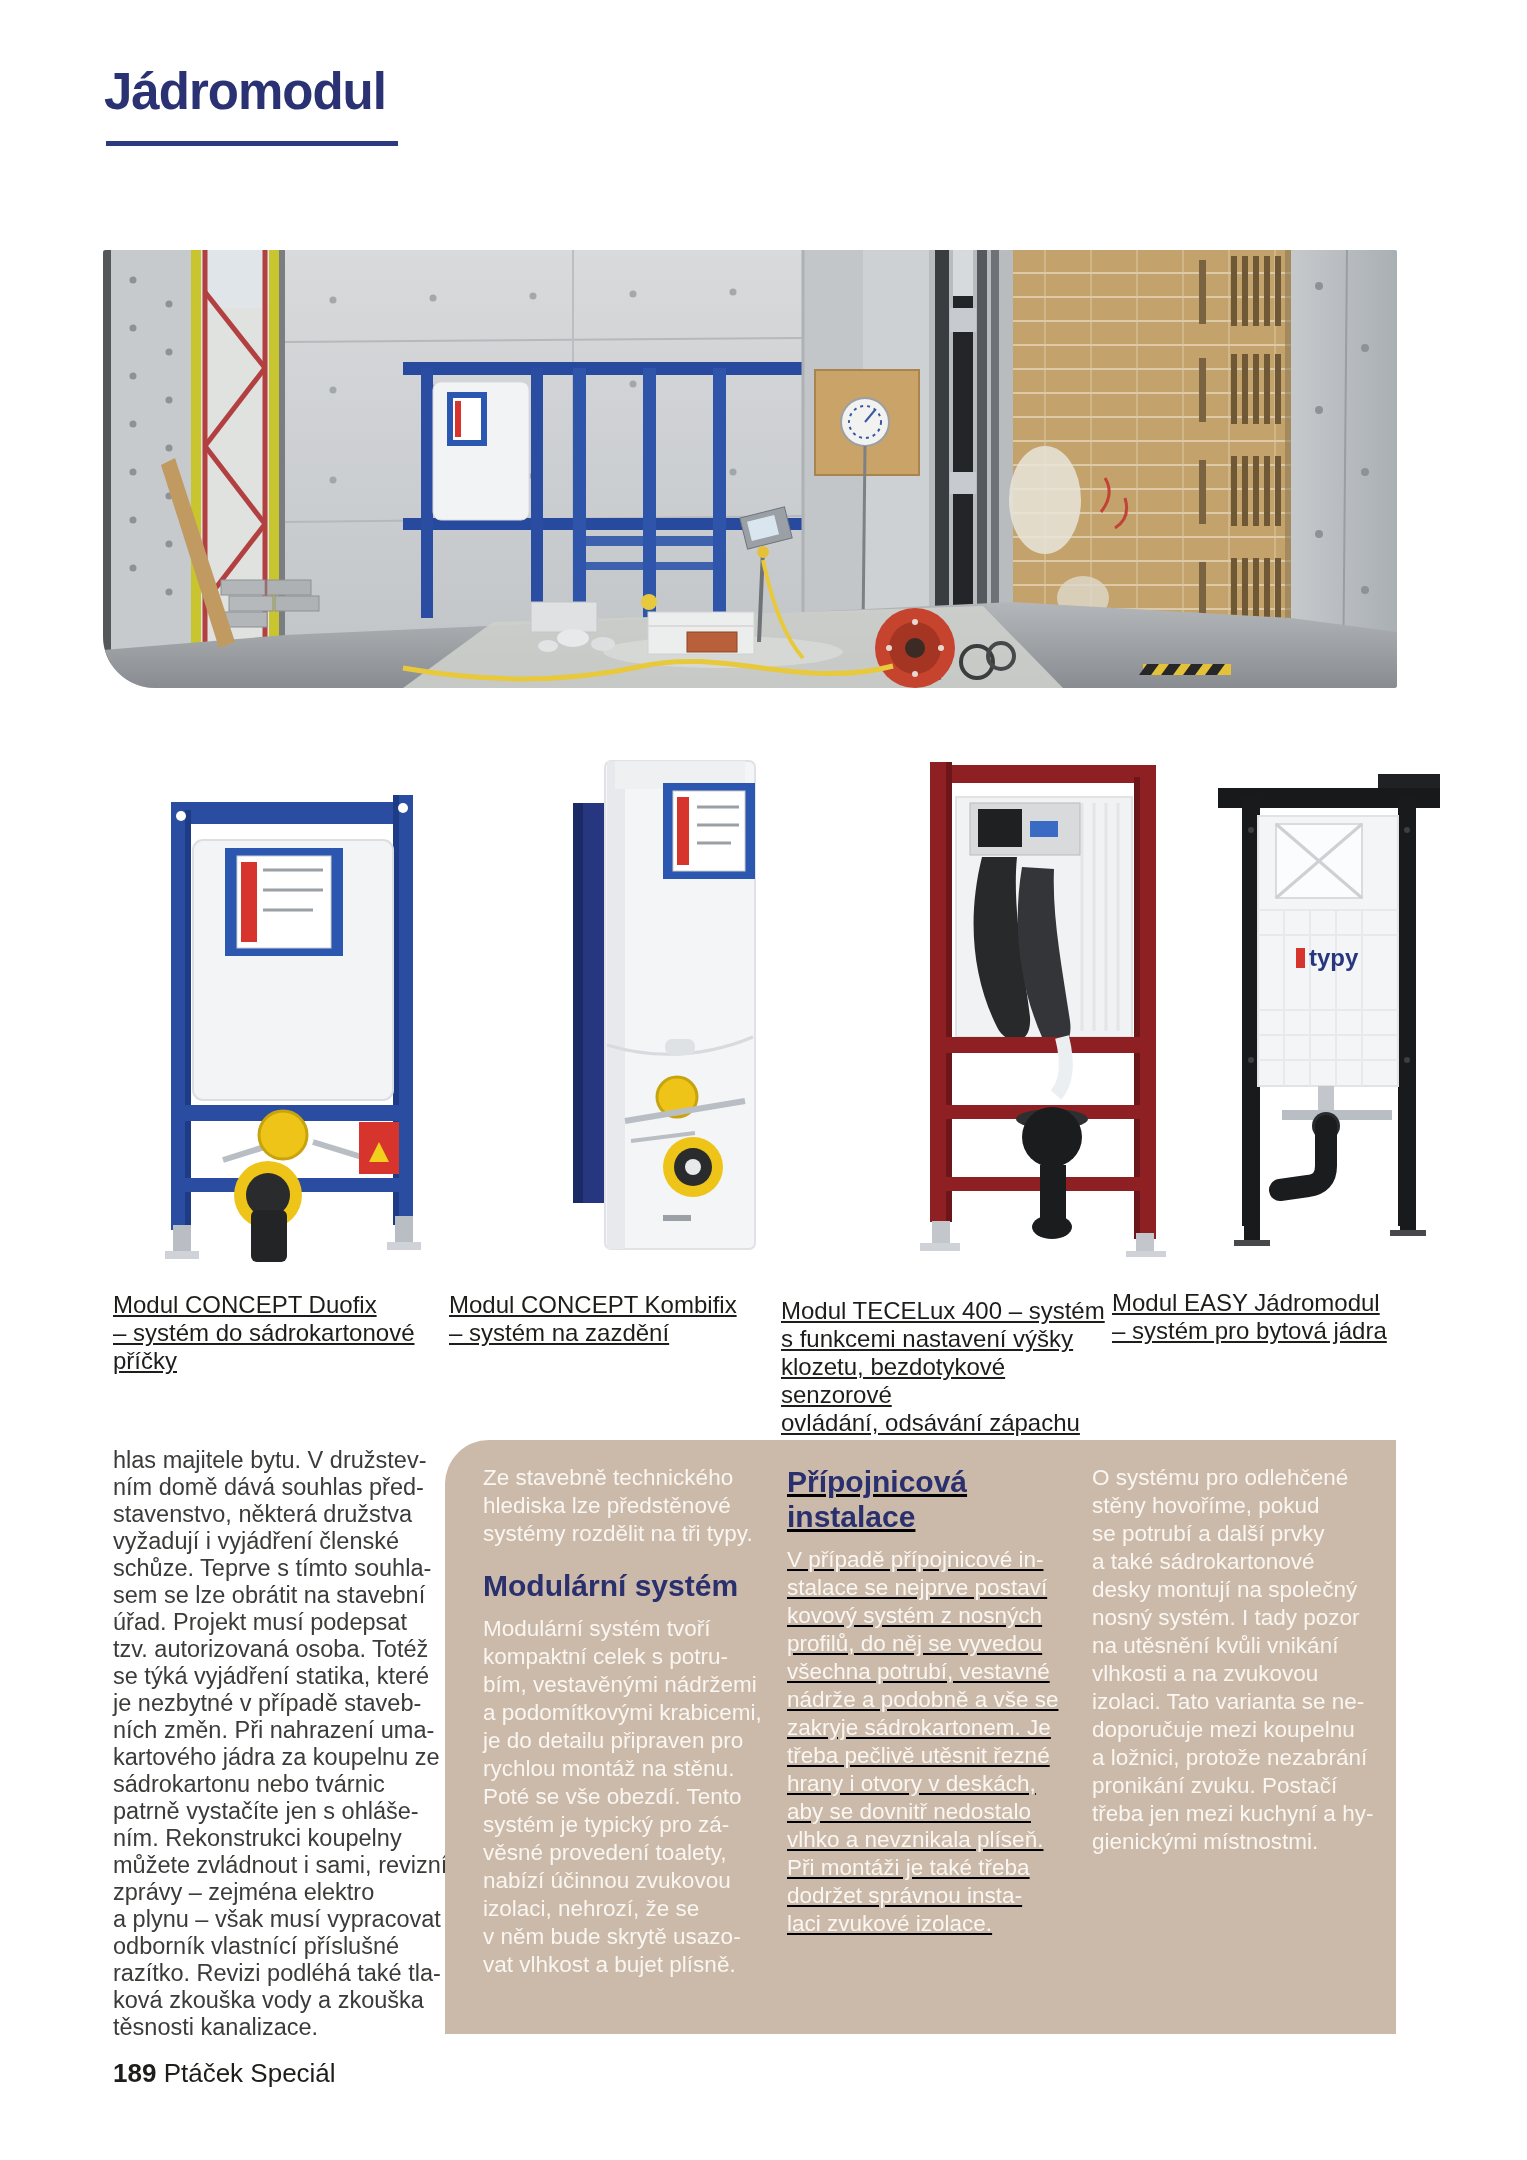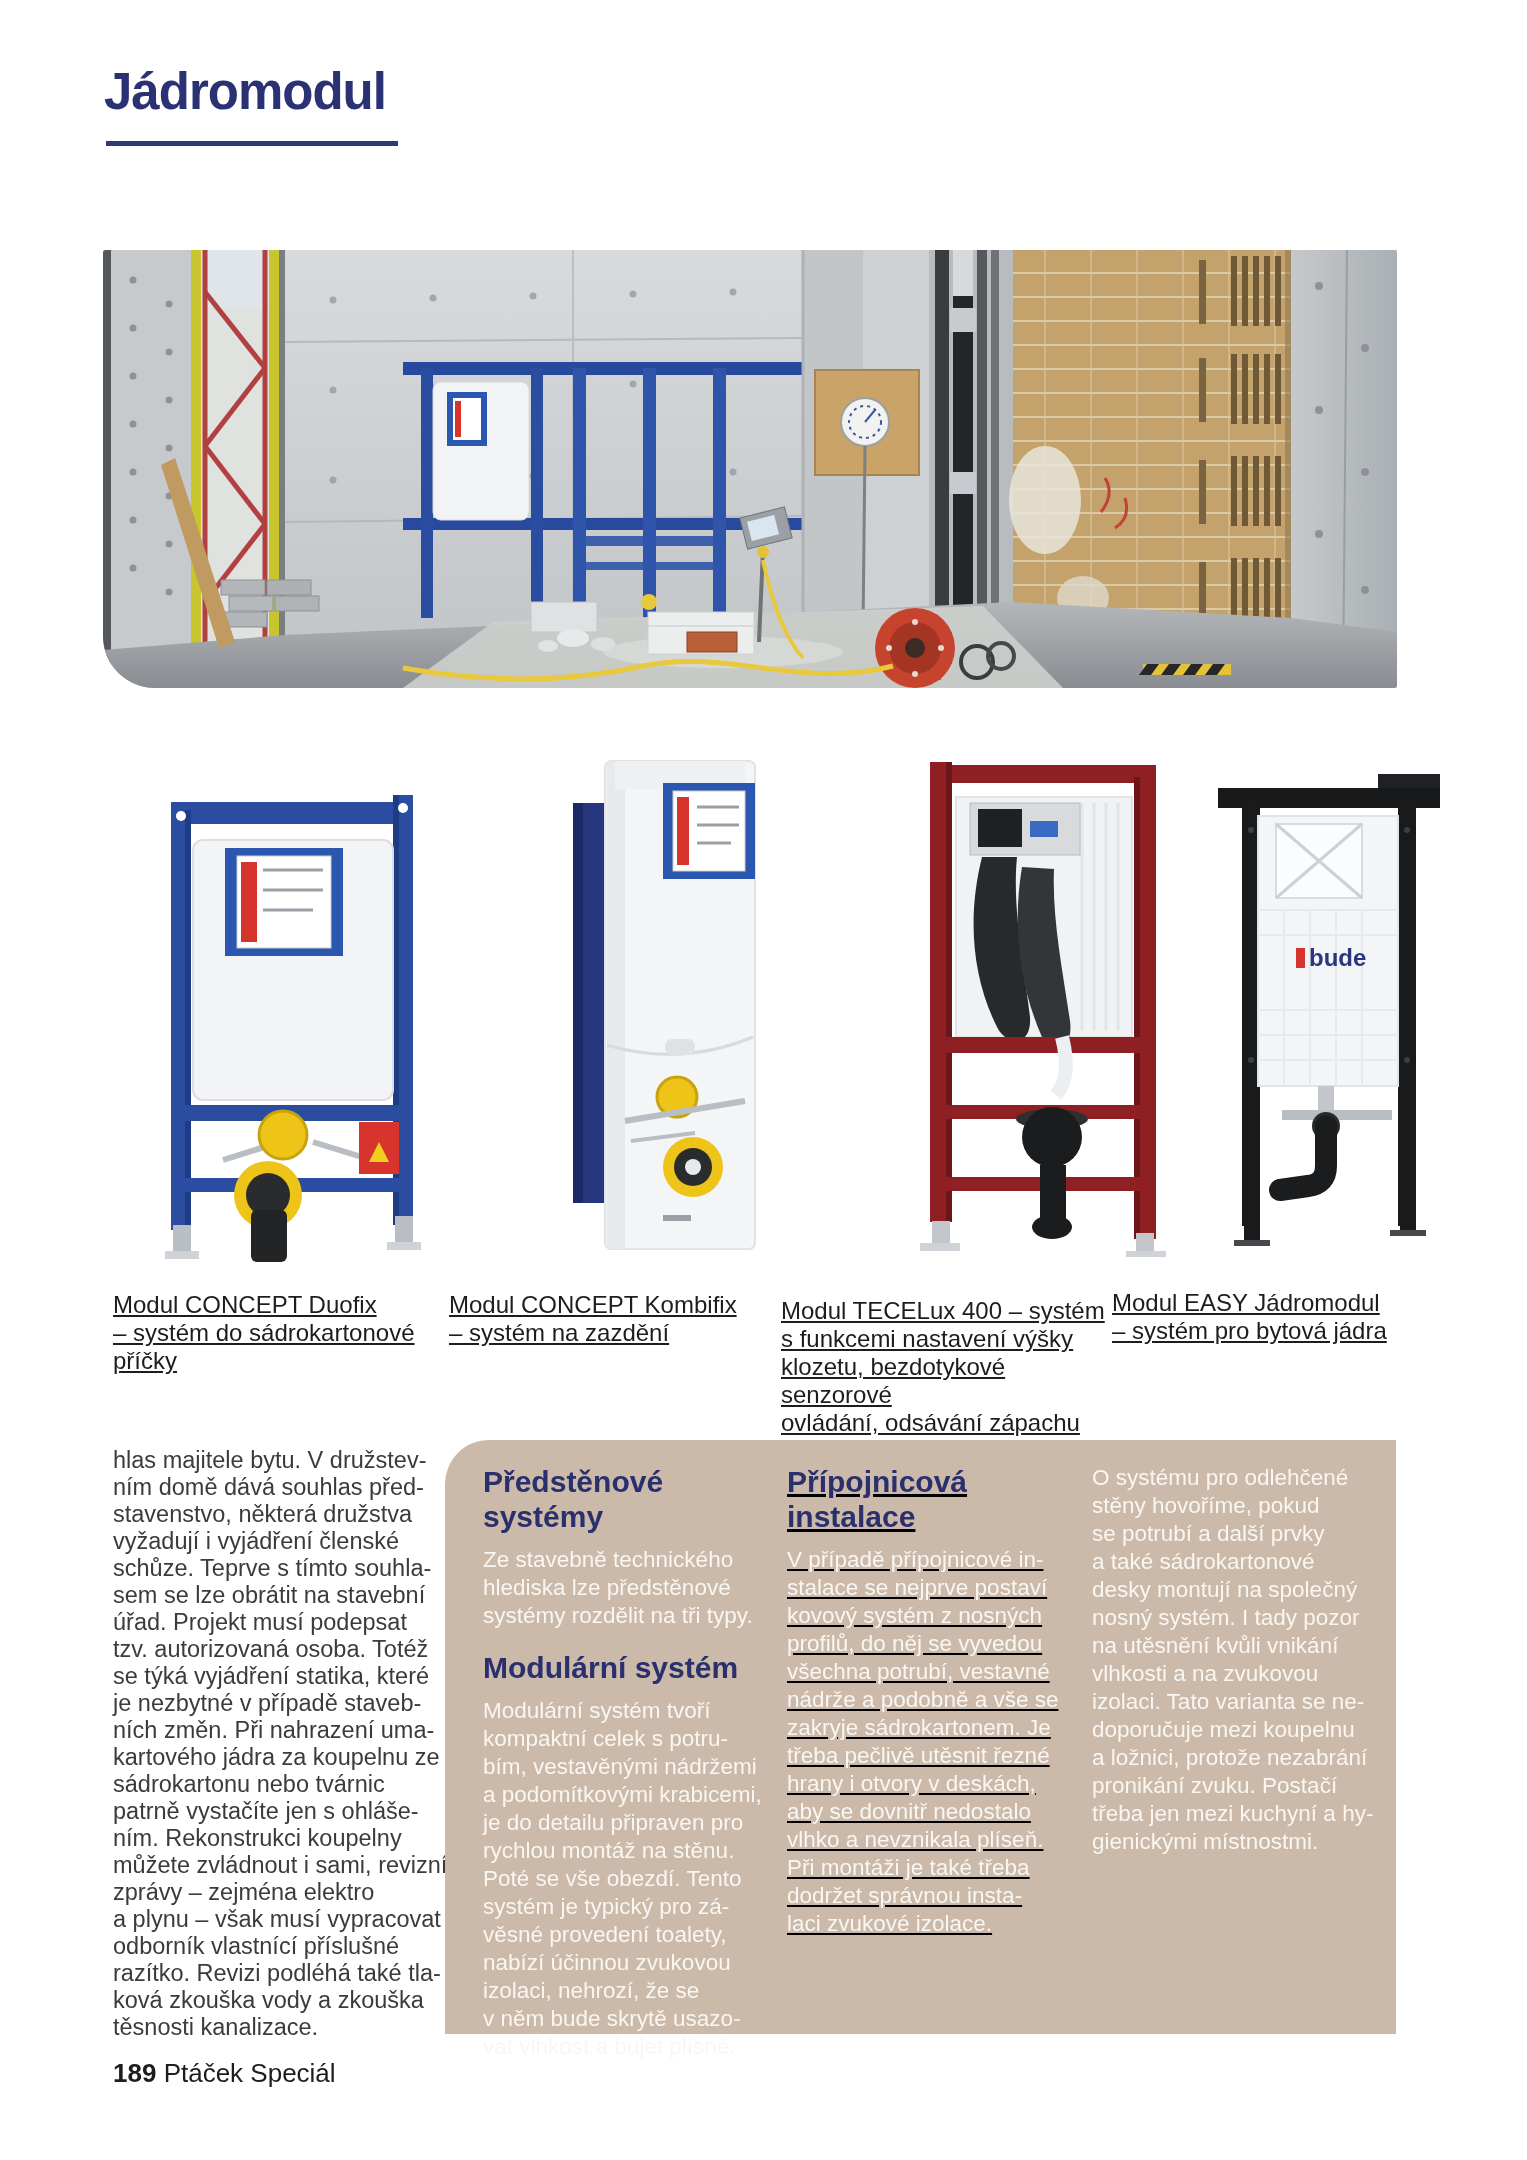--- a/index.html
+++ b/index.html
@@ -370,21 +370,21 @@
   <circle cx="112" cy="366" r="14" fill="#2a2b2d"></circle>
   <path d="M112 366 v40 q0 18 -18 20 l-28 4" stroke="#1b1c1e" stroke-width="22" fill="none" stroke-linecap="round"></path>
   <rect x="30" y="460" width="16" height="22" fill="#191a1c"></rect>
   <rect x="20" y="480" width="36" height="6" fill="#46484b"></rect>
   <rect x="186" y="450" width="16" height="22" fill="#191a1c"></rect>
   <rect x="176" y="470" width="36" height="6" fill="#46484b"></rect>
 </svg>
 </div>
 <div class="easy-logo">
   <div class="mark"></div>
-  <span class="txt">bude</span>
+  <span class="txt">typy</span>
 </div>
 
 <div class="caption" style="left:113px;top:1291px;">Modul CONCEPT Duofix
 – systém do sádrokartonové
 příčky</div>
 <div class="caption" style="left:449px;top:1291px;">Modul CONCEPT Kombifix
 – systém na zazdění</div>
 <div class="caption" style="left:781px;top:1297px;">Modul TECELux 400 – systém
 s funkcemi nastavení výšky
 klozetu, bezdotykové senzorové
@@ -411,22 +411,20 @@
 můžete zvládnout i sami, revizní
 zprávy – zejména elektro
 a plynu – však musí vypracovat
 odborník vlastnící příslušné
 razítko. Revizi podléhá také tla-
 ková zkouška vody a zkouška
 těsnosti kanalizace.</div>
 
 <div class="infobox"></div>
 <div class="ib-col" id="col1">
-  <h3>Předstěnové
-systémy</h3>
   <p>Ze stavebně technického
 hlediska lze předstěnové
 systémy rozdělit na tři typy.</p>
   <h3>Modulární systém</h3>
   <p>Modulární systém tvoří
 kompaktní celek s potru-
 bím, vestavěnými nádržemi
 a podomítkovými krabicemi,
 je do detailu připraven pro
 rychlou montáž na stěnu.

